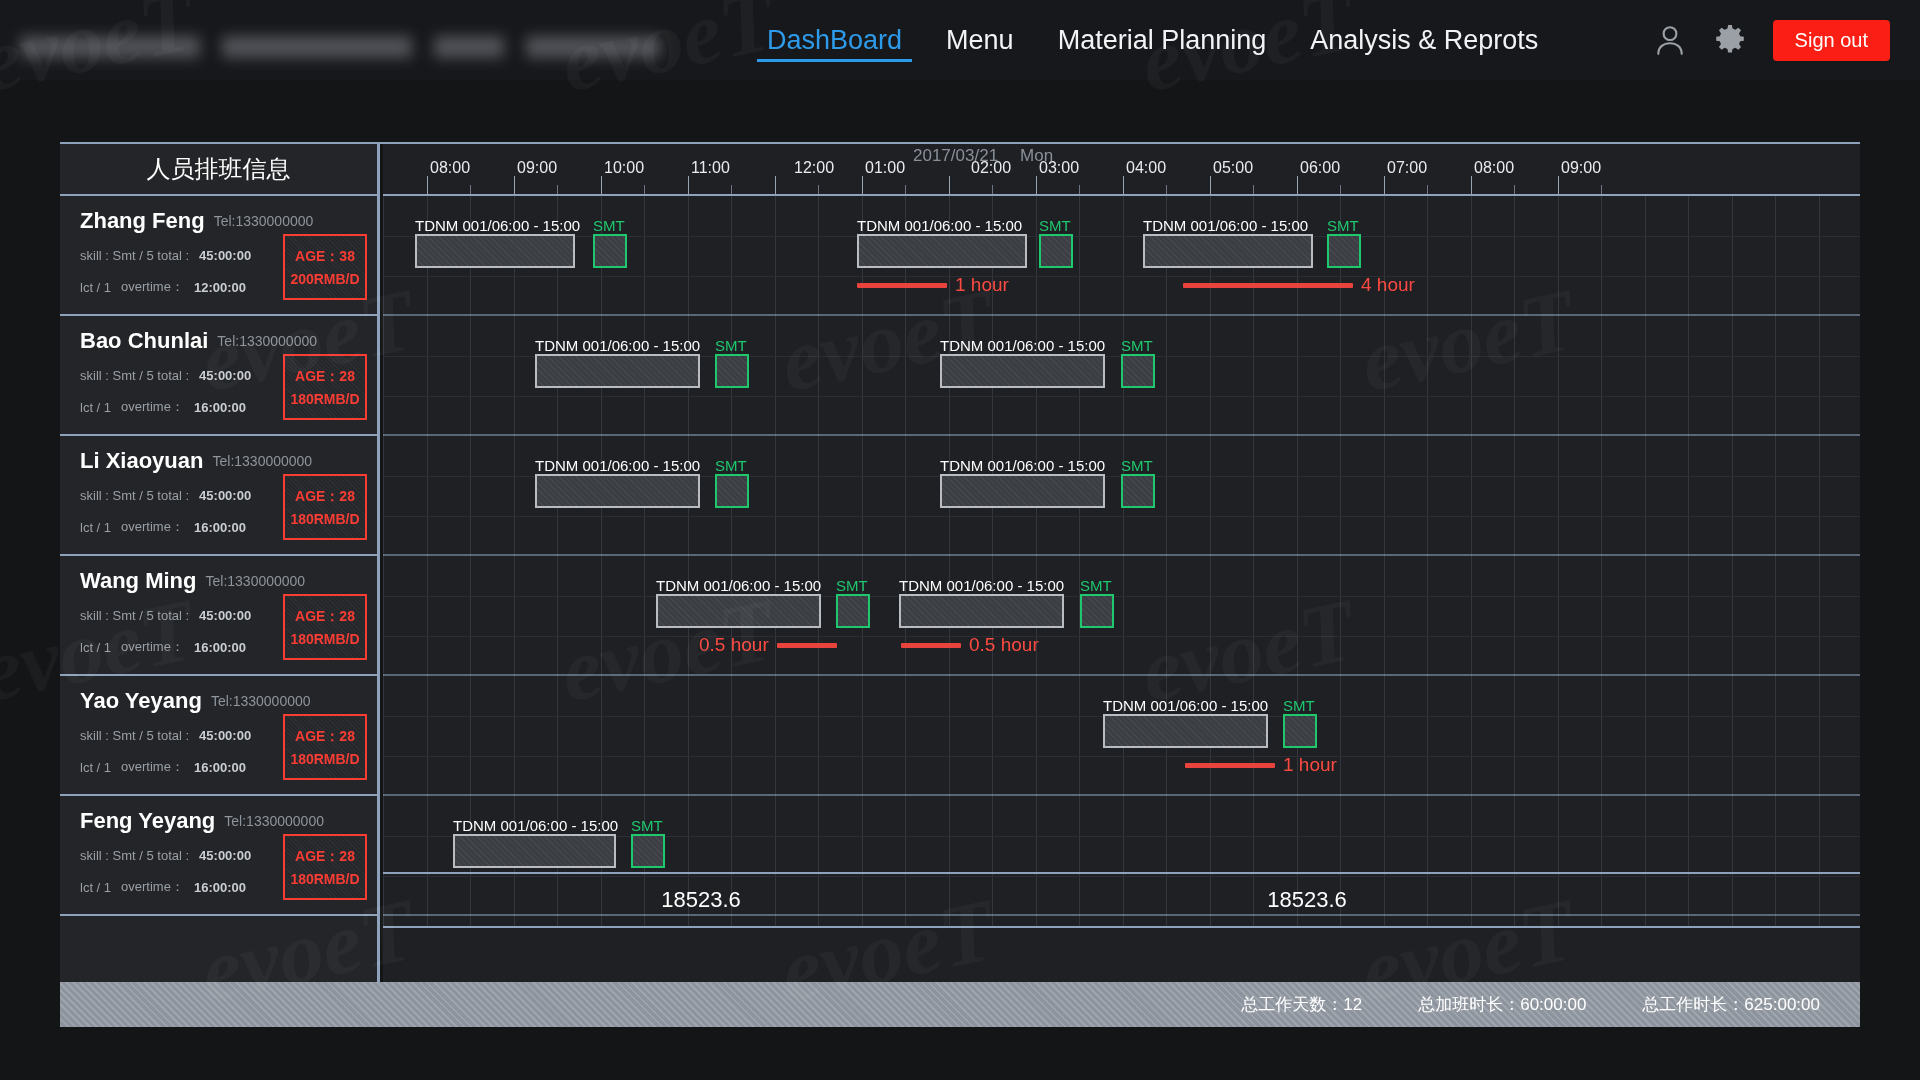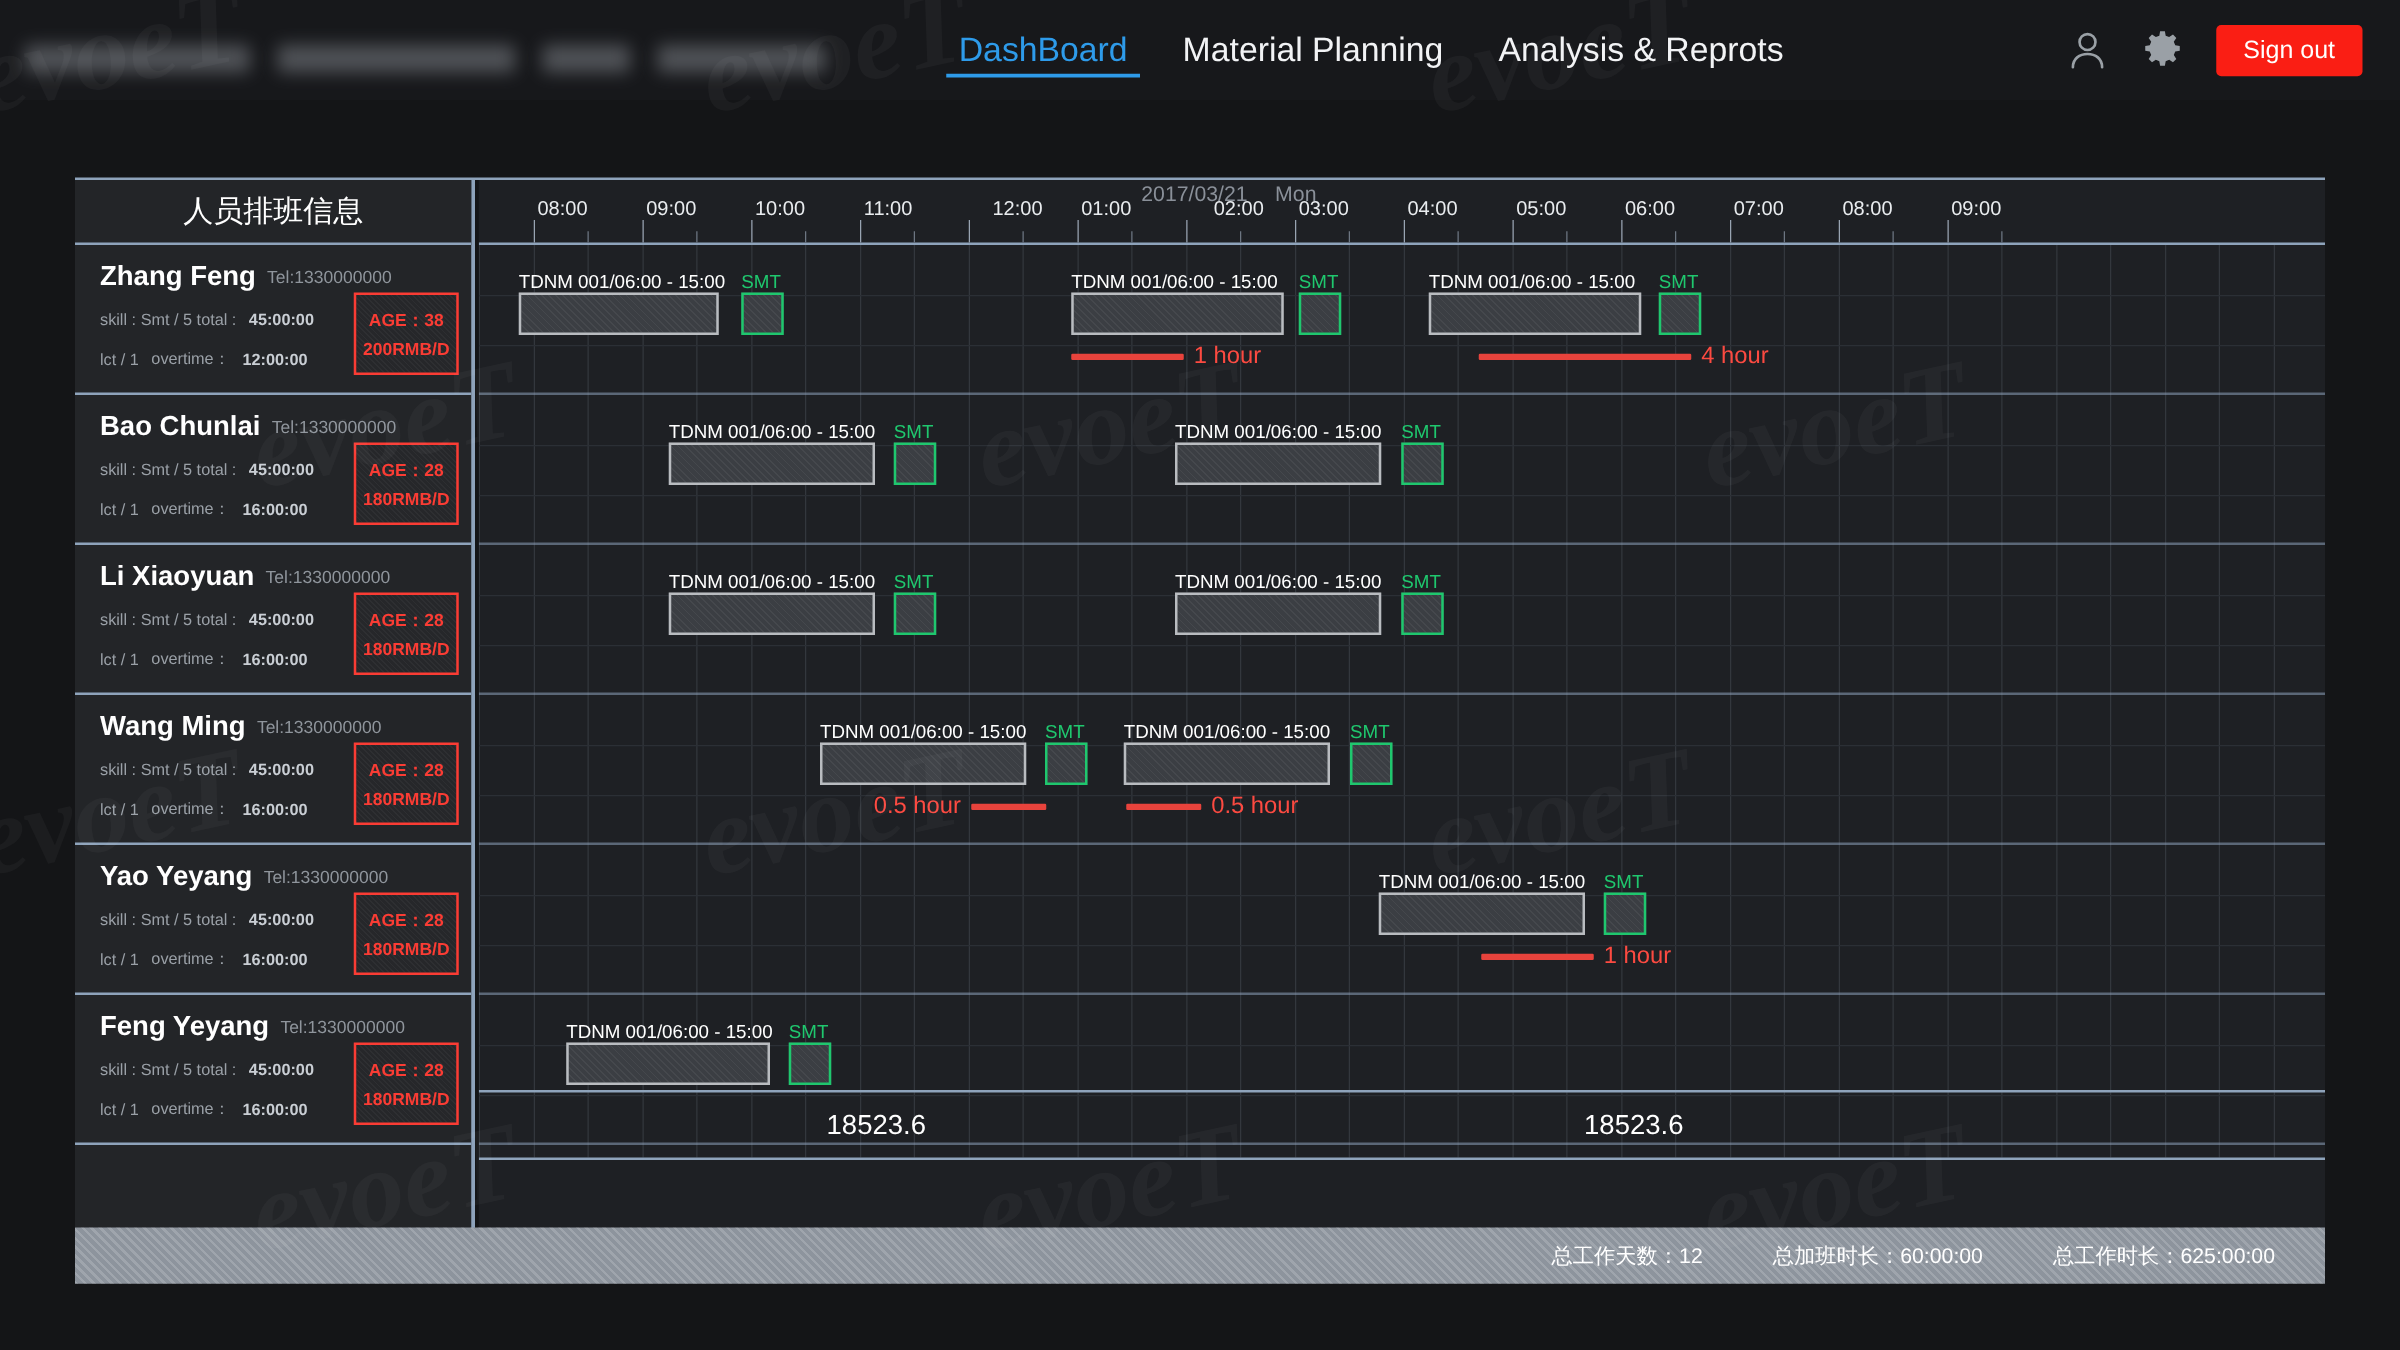--- a/index.html
+++ b/index.html
@@ -200,20 +200,21 @@
   <div class="topnav">
     <div class="brand-blur">
       <div class="blur-chunk bc1"></div>
       <div class="blur-chunk bc2"></div>
       <div class="blur-chunk bc3"></div>
       <div class="blur-chunk bc4"></div>
     </div>
 
     <div class="navitems">
       <div class="navitem active">DashBoard</div>
+      <div class="navitem">Menu</div>
       <div class="navitem">Material Planning</div>
       <div class="navitem">Analysis &amp; Reprots</div>
     </div>
 
     <div class="navright">
       <svg class="iconbtn" viewBox="0 0 32 32" fill="none" stroke="#9aa0a6" stroke-width="2">
         <circle cx="16" cy="10" r="6"></circle>
         <path d="M5 29c0-6.5 5-10 11-10s11 3.5 11 10" stroke-linecap="round"></path>
       </svg>
       <svg class="iconbtn" viewBox="0 0 32 32" fill="#9aa0a6">

